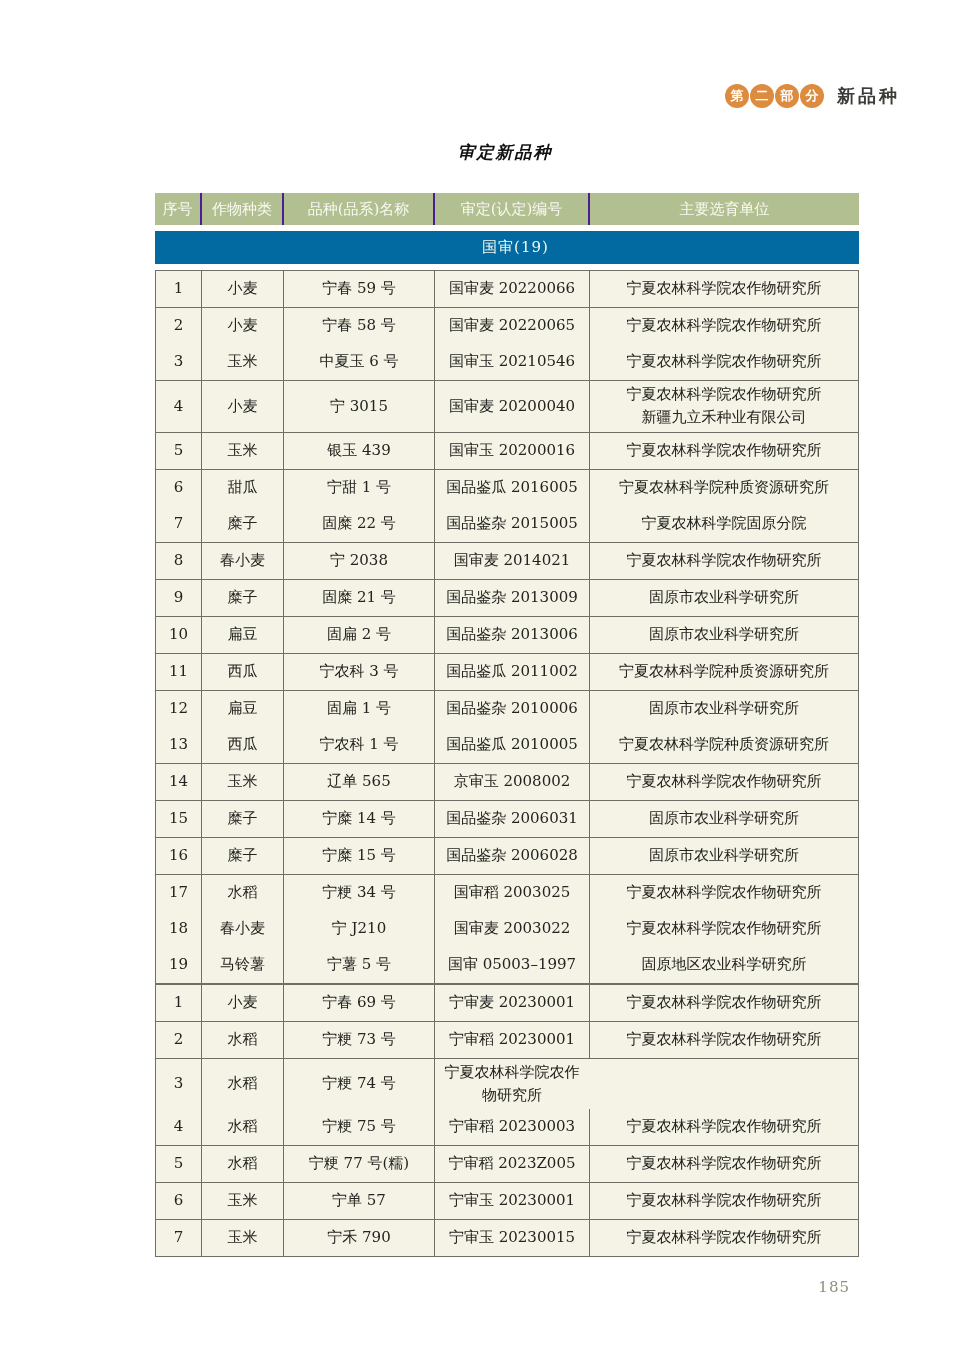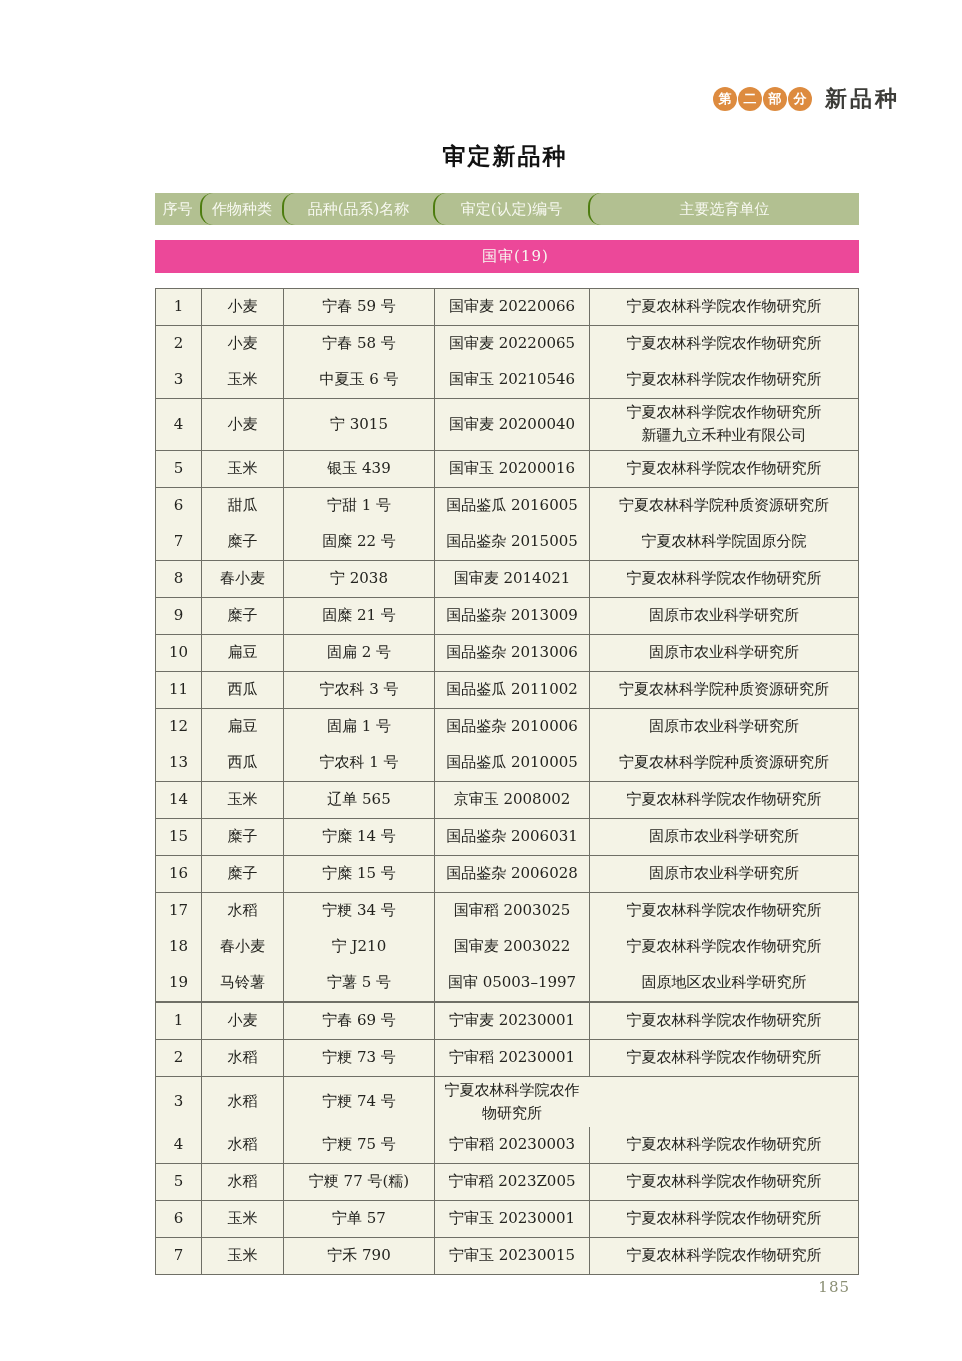--- a/index.html
+++ b/index.html
@@ -19,46 +19,46 @@
   .badge{display:flex;align-items:center;gap:1px;}
   .badge-circle{
     width:24px;height:24px;border-radius:50%;
     background:#dd8b3f;color:#ffffff;
     display:flex;align-items:center;justify-content:center;
     font-family:"DejaVu Sans","Liberation Sans",sans-serif;
     font-size:13px;font-weight:bold;
   }
   .running-label{
     font-family:"DejaVu Sans","Liberation Sans",sans-serif;
-    font-size:22px;font-weight:600;color:#3c3c38;letter-spacing:3px;
+    font-size:18px;font-weight:600;color:#3c3c38;letter-spacing:3px;
   }
   
   .doc-title{
     position:absolute;top:141px;left:155px;width:700px;
     margin:0;text-align:center;
-    font-size:23px;font-weight:bold;color:#111;letter-spacing:2px;
+    font-size:17px;font-weight:bold;color:#111;letter-spacing:2px;font-style:italic;
   }
   
   .approval-table{
     position:absolute;top:193px;left:155px;width:704px;
     font-size:15px;
   }
   .thead-row{
     display:grid;grid-template-columns:45px 82px 151px 155px 1fr;
     background:#b2c091;color:#f8f9f1;
     min-height:32px;margin-bottom:2px;
   }
   .thead-cell{
     display:flex;align-items:center;justify-content:center;
     padding:2px 2px;text-align:center;
   }
-  .thead-cell + .thead-cell{border-left:2px solid #4d7c0f;border-radius:13px;}
+  .thead-cell + .thead-cell{border-left:2px solid #4c1d95;}
   .section-bar{
-    background:#ec4899;color:#f8f9f1;
-    min-height:33px;margin:15px 0;
+    background:#0369a1;color:#f8f9f1;
+    min-height:33px;margin:6px 0;
     display:flex;align-items:center;justify-content:center;
     letter-spacing:1px;
     padding-left:17px;
   }
   .section-body{
     border:1px solid #6f6f66;border-bottom:none;
   }
   .block{border-bottom:1px solid #6f6f66;}
   .row{
     display:grid;grid-template-columns:45px 82px 151px 155px 1fr;

